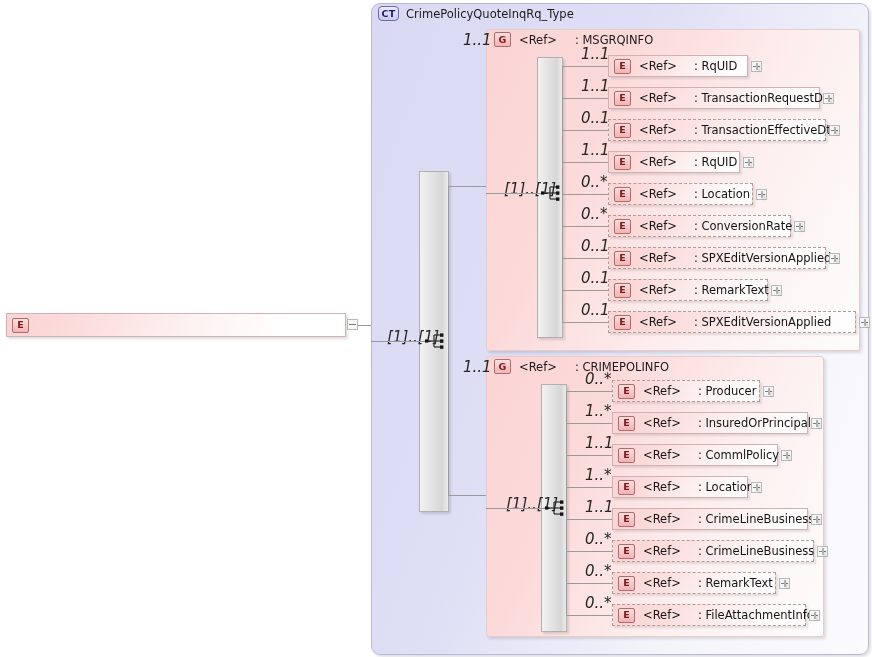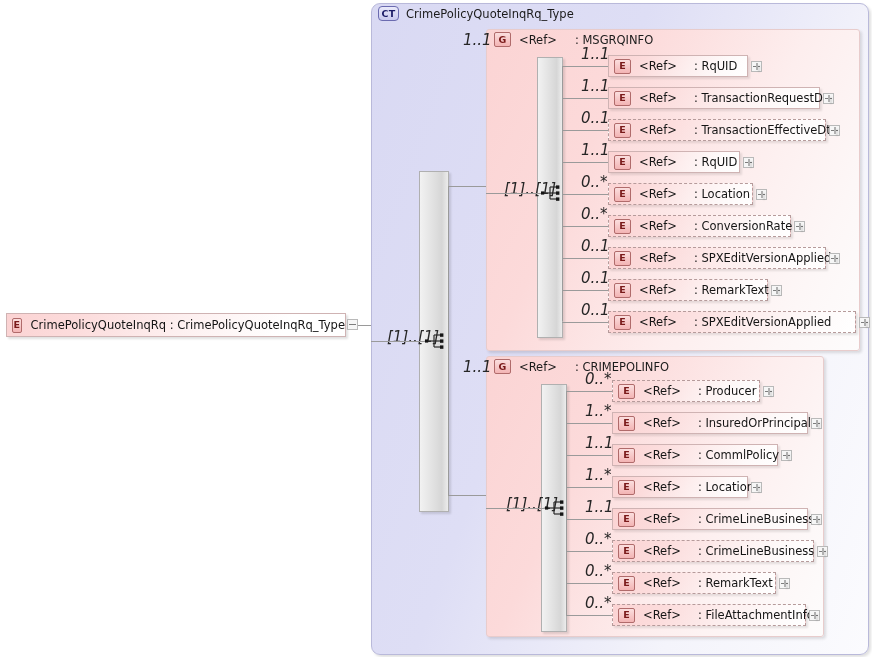--- a/index.html
+++ b/index.html
@@ -113,21 +113,20 @@
   
   .seq{position:absolute;width:22px;height:18px;}
 </style>
 </head>
 <body>
 
 <div class="stage">
 
   <div class="root-node" id="root-node" style="left:6px;top:313px;width:340px;">
     <span class="badge badge-e bdg">E</span>
-    <span class="nm">CrimePolicyQuoteInqRq : CrimePolicyQuoteInqRq_Type</span>
   </div>
 
   <div class="tog" id="root-toggle" style="left:347px;top:319px;">
     <i class="hbar"></i>
   </div>
 
   <div class="ln lnh" style="left:358px;top:325px;width:73px;"></div>
 
   <div class="ct-box" id="ct-box" style="left:371px;top:3px;width:496px;height:650px;"></div>
 

